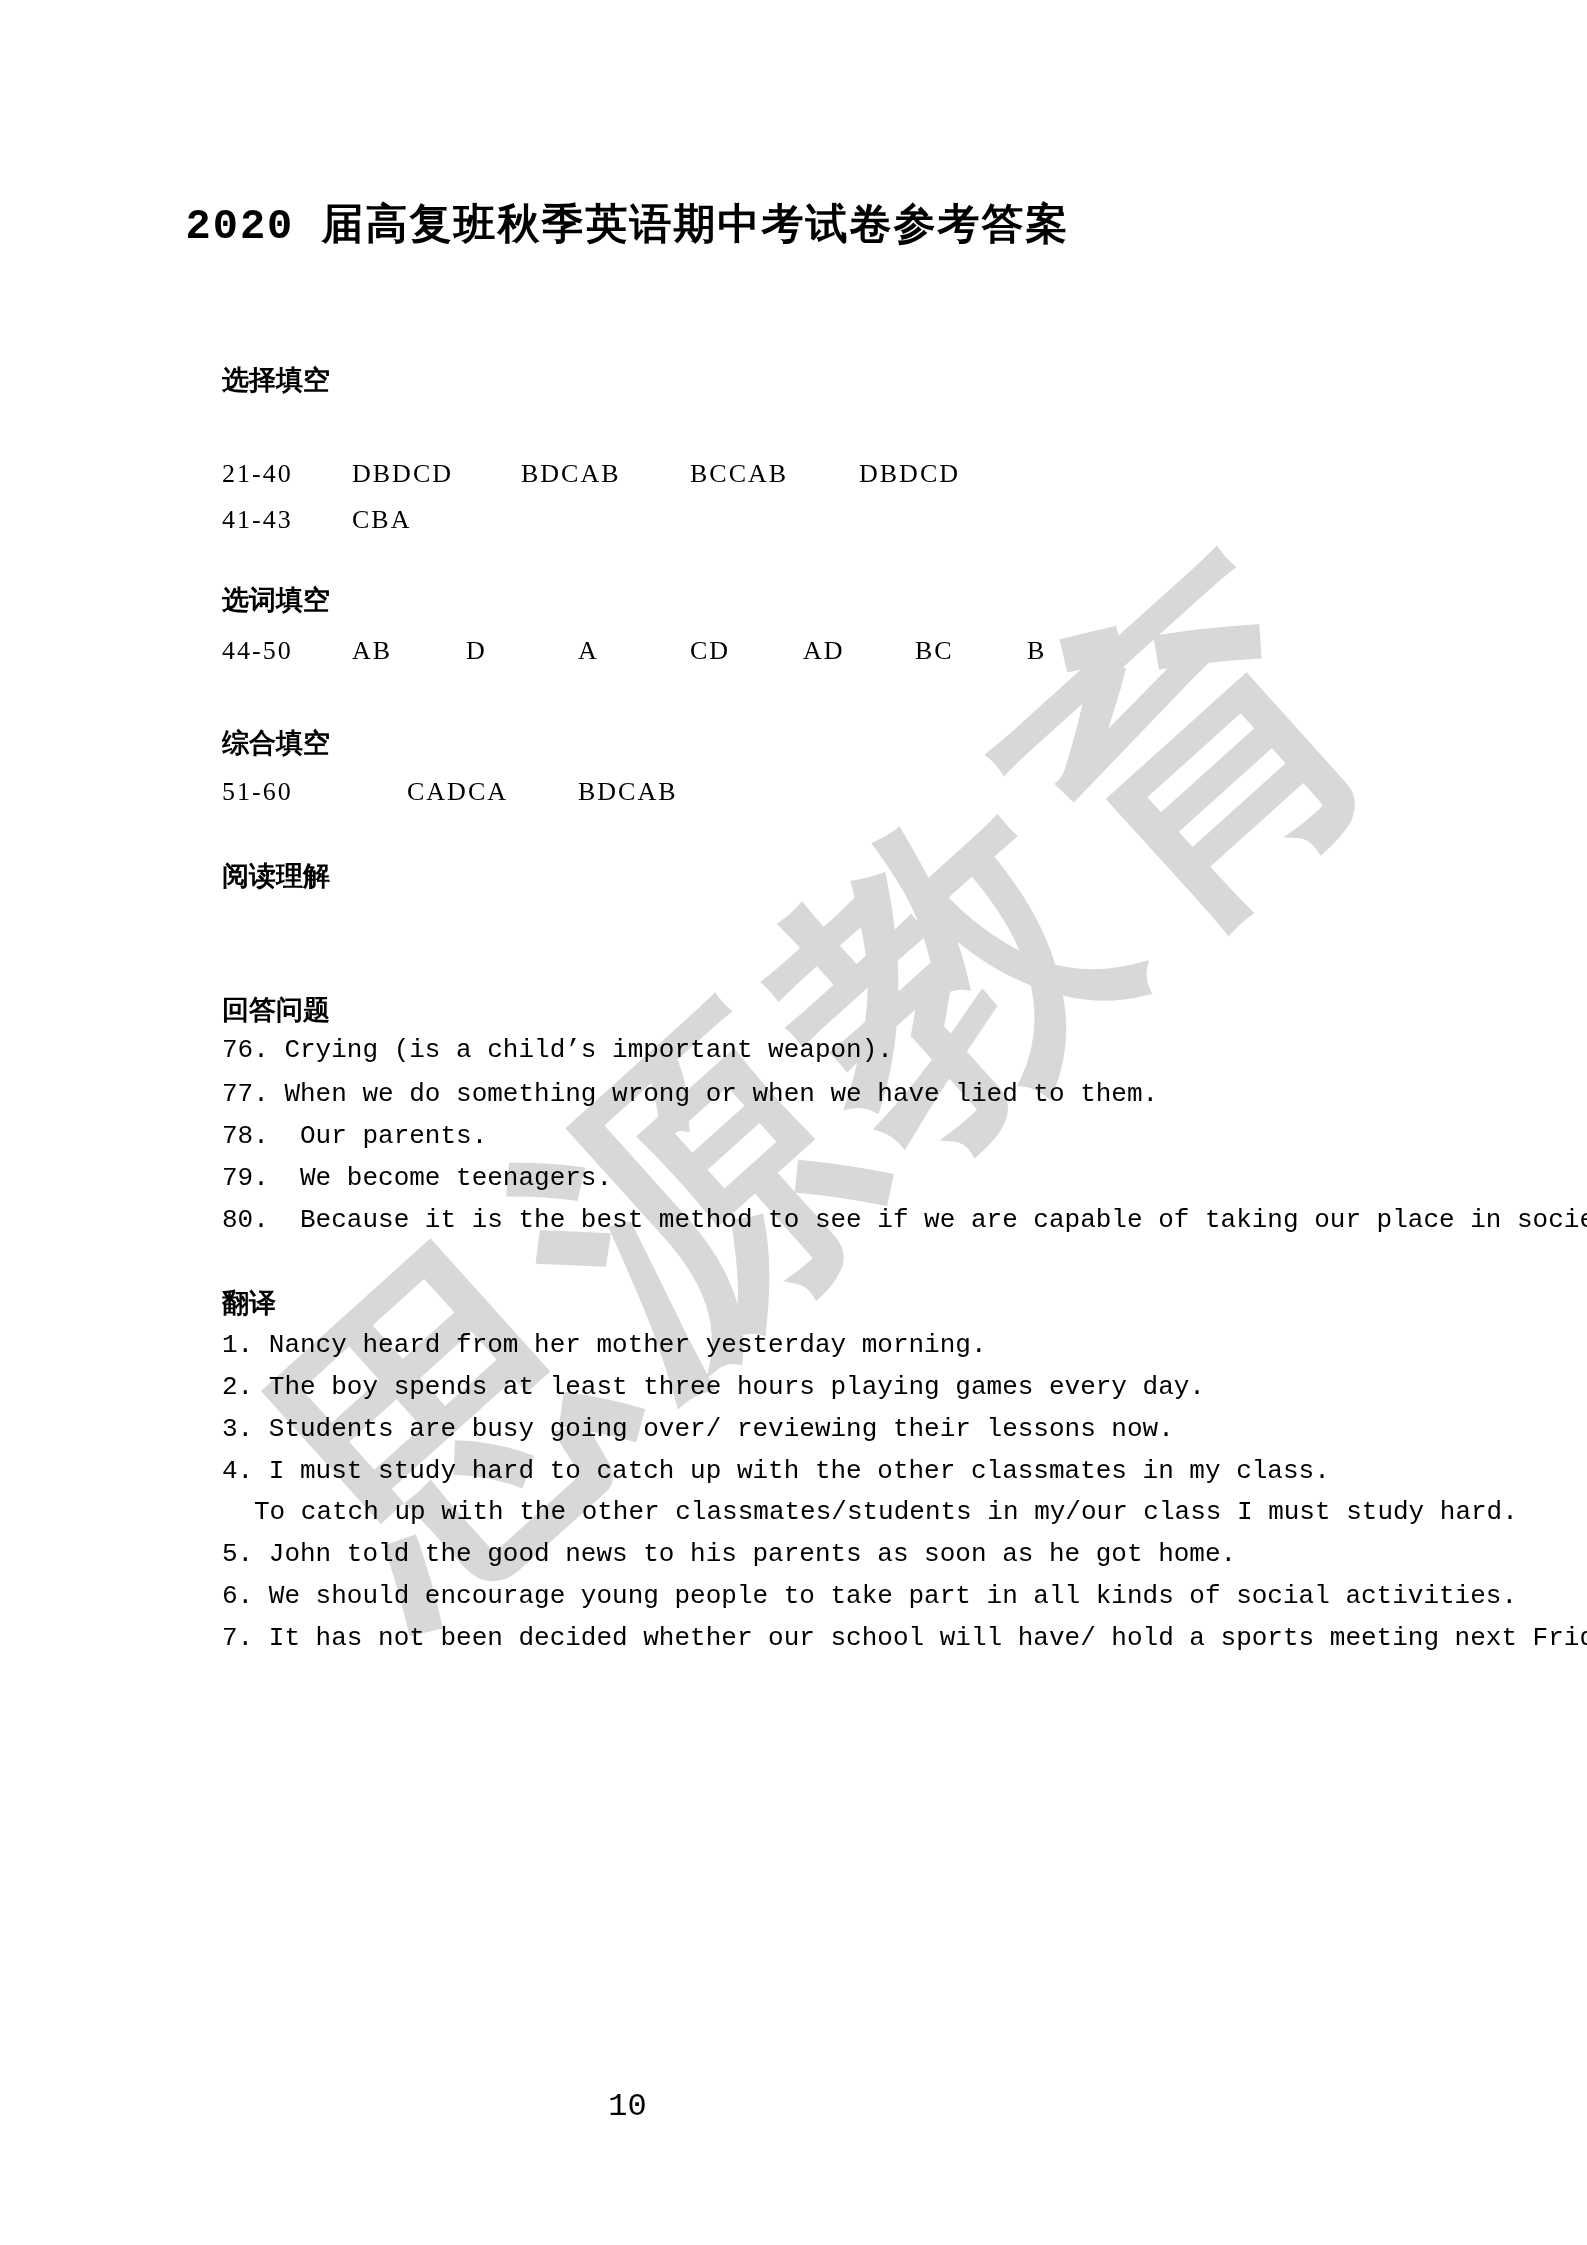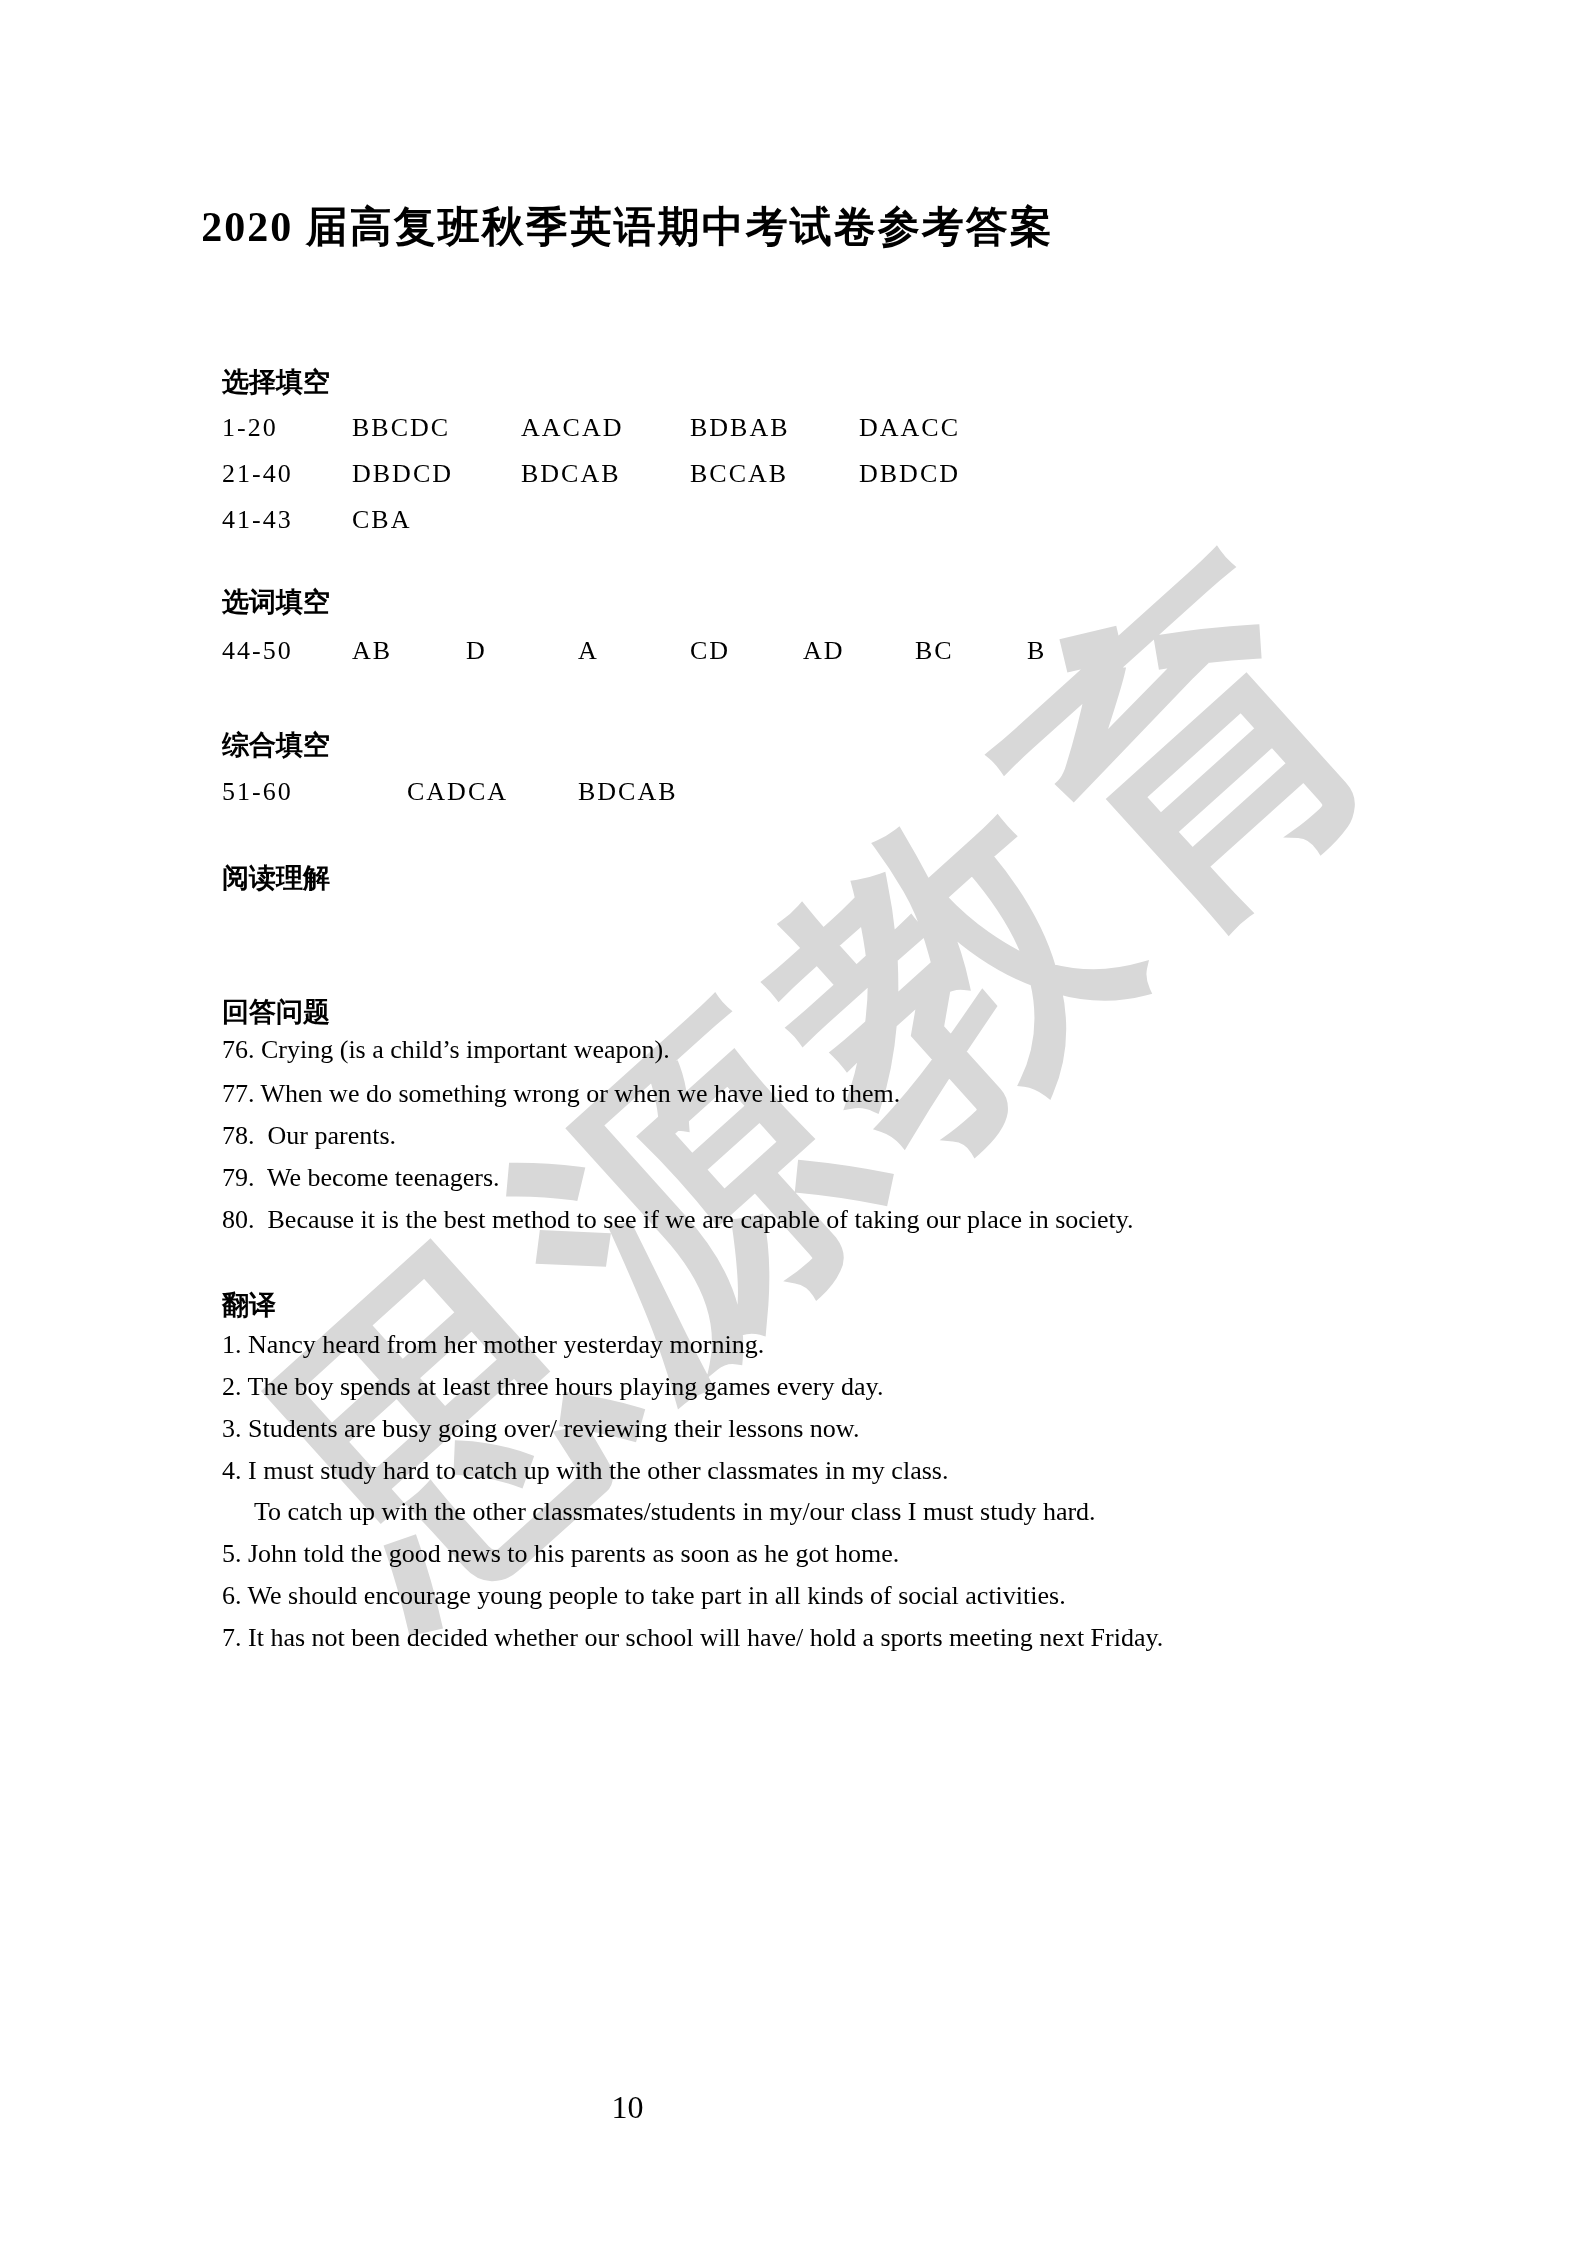--- a/index.html
+++ b/index.html
@@ -24,20 +24,21 @@
     z-index:0;
     user-select:none;
   }
   .line{
     position:absolute;
     left:0;
     width:1255px;
     line-height:1;
     white-space:pre;
     z-index:1;
+    font-family:Liberation Mono, monospace;
   }
   .title{
     font-size:42px;
     font-weight:bold;
     text-align:center;
     letter-spacing:2px;
   }
   .subtitle{
     font-size:36px;
     text-align:center;
@@ -77,27 +78,20 @@
 <body>
 
 <div class="page">
 
   <div class="watermark">思源教育</div>
 
   <div class="line title" style="top:206px">2020 届高复班秋季英语期中考试卷参考答案</div>
 
   <div class="line heading" style="top:369px">选择填空</div>
 
-  <div class="row" style="top:413px">
-    <span style="left:222px">1-20</span>
-    <span style="left:352px">BBCDC</span>
-    <span style="left:521px">AACAD</span>
-    <span style="left:690px">BDBAB</span>
-    <span style="left:859px">DAACC</span>
-  </div>
 
   <div class="row" style="top:459px">
     <span style="left:222px">21-40</span>
     <span style="left:352px">DBDCD</span>
     <span style="left:521px">BDCAB</span>
     <span style="left:690px">BCCAB</span>
     <span style="left:859px">DBDCD</span>
   </div>
 
   <div class="row" style="top:505px">

